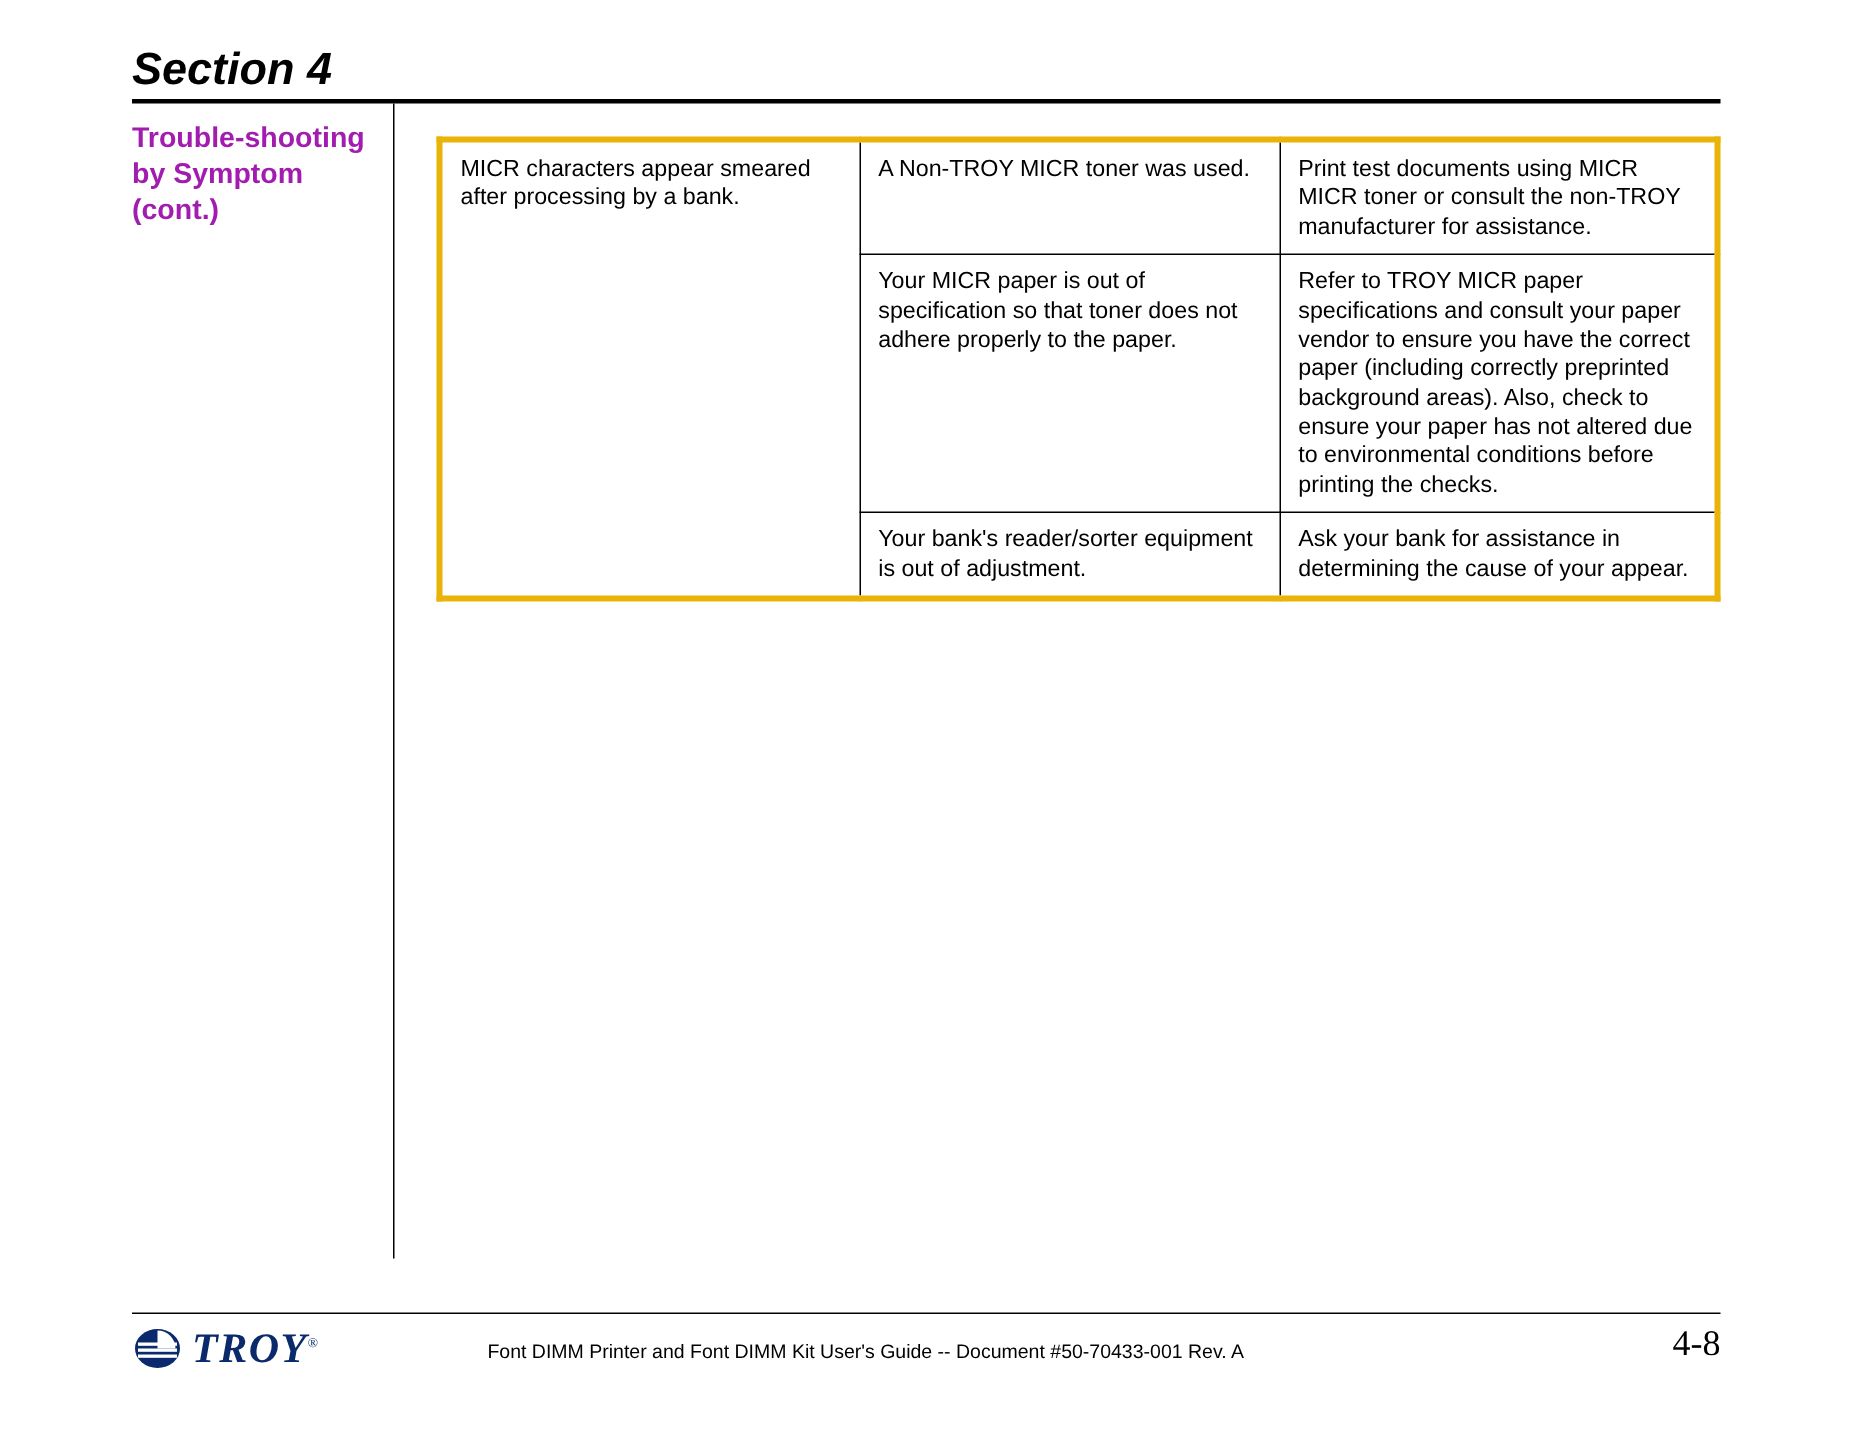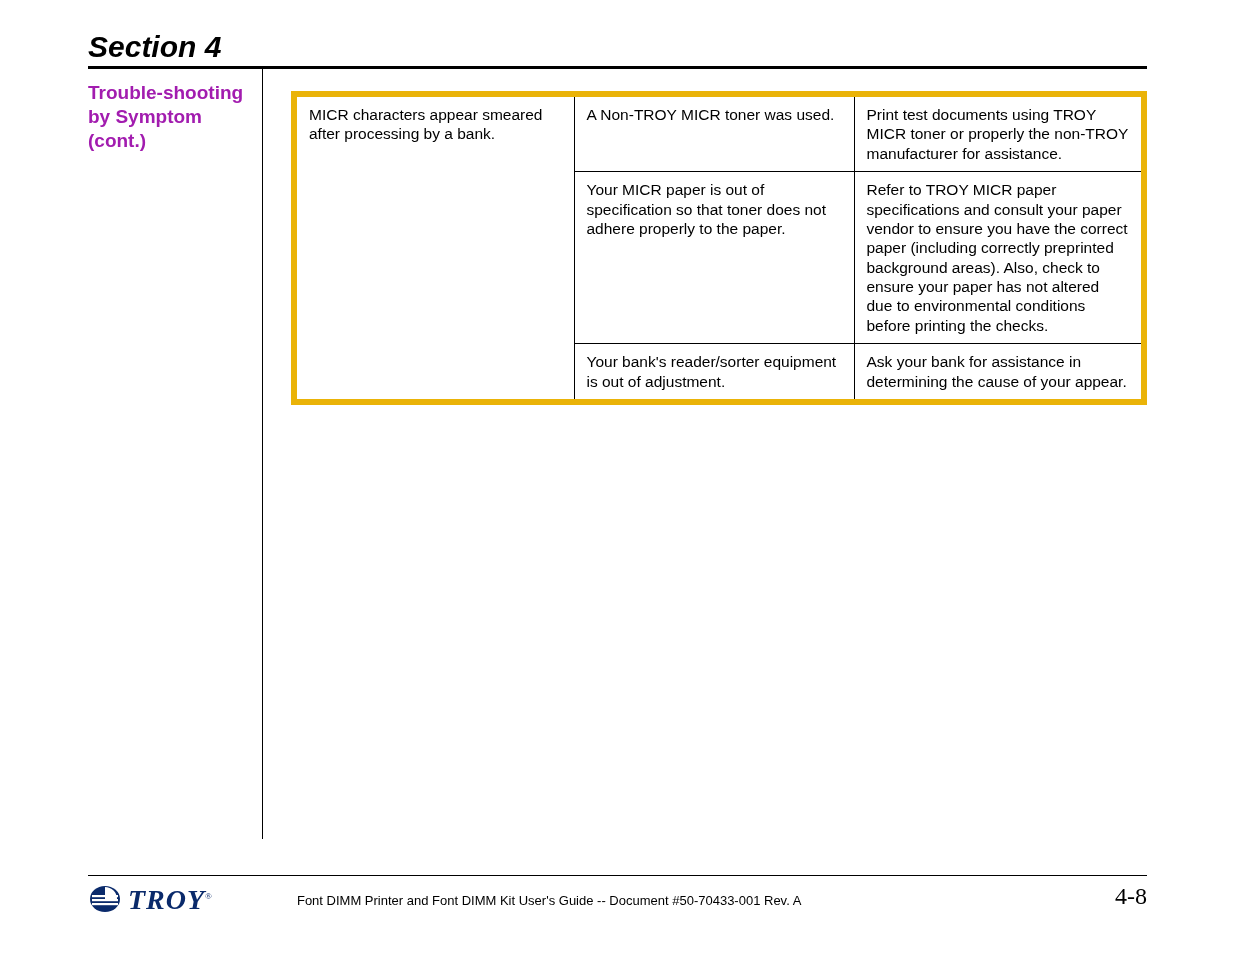--- a/index.html
+++ b/index.html
@@ -4,27 +4,27 @@
 <style>
   * { box-sizing: border-box; margin: 0; padding: 0; }
   html, body { width: 1235px; height: 954px; background: #fff; font-family: Arial, Helvetica, sans-serif; color: #000; }
   .page { position: relative; width: 1235px; height: 954px; padding: 30px 88px 0 88px; }
   .header-row { display: flex; justify-content: space-between; align-items: baseline; border-bottom: 3px solid #000; padding-bottom: 2px; }
   .header-row h1 { font-size: 30px; font-weight: bold; font-style: italic; }
   .body-row { display: flex; }
   .sidebar { width: 175px; border-right: 1px solid #000; padding-top: 12px; min-height: 770px; }
   .sidebar-heading { color: #a21caf; font-weight: bold; font-size: 19px; line-height: 1.25; }
   .main { flex: 1; padding: 22px 0 0 28px; }
-  table.ts { border-collapse: collapse; width: 100%; font-size: 15.5px; border: 6px solid #eab308; }
+  table.ts { border-collapse: collapse; width: 100%; font-size: 15.5px; border: 4px solid #eab308; }
   table.ts td { border: 1px solid #000; padding: 8px 12px; vertical-align: top; line-height: 1.25; }
   table.ts col.c1 { width: 280px; }
   table.ts col.c2 { width: 280px; }
   table.ts col.c3 { width: auto; }
   .footer { position: absolute; left: 88px; right: 88px; bottom: 38px; border-top: 1px solid #000; padding-top: 8px; display: flex; align-items: center; }
-  .footer-text { font-size: 13px; margin-left: 84px; }
+  .footer-text { font-size: 13px; margin-left: 112px; }
   .page-num { position: absolute; right: 0; bottom: 6px; font-family: "Times New Roman", serif; font-size: 24px; }
   .logo { display: flex; align-items: flex-start; gap: 6px; }
   .logo-word { font-family: "Times New Roman", serif; font-weight: bold; font-style: italic; font-size: 28px; letter-spacing: 1px; color: #0a2a6b; position: relative; }
   .logo-reg { font-size: 9px; vertical-align: super; color: #0a2a6b; font-style: normal; font-weight: normal; }
 </style>
 </head>
 <body>
 
 <div class="page">
   <div class="header-row">
@@ -40,21 +40,21 @@
       <table class="ts">
         <colgroup>
             <col class="c1">
             <col class="c2">
             <col class="c3">
           </colgroup>
         <tbody>
             <tr>
           <td rowspan="3">MICR characters appear smeared after processing by a bank.</td>
           <td>A Non-TROY MICR toner was used.</td>
-          <td>Print test documents using TROY MICR toner or properly the non-TROY manufacturer for assistance.</td>
+          <td>Print test documents using MICR MICR toner or consult the non-TROY manufacturer for assistance.</td>
         </tr>
         <tr>
           <td>Your MICR paper is out of specification so that toner does not adhere properly to the paper.</td>
           <td>Refer to TROY MICR paper specifications and consult your paper vendor to ensure you have the correct paper (including correctly preprinted background areas).  Also, check to ensure your paper has not altered due to environmental conditions before printing the checks.</td>
         </tr>
         <tr>
           <td>Your bank's reader/sorter equipment is out of adjustment.</td>
           <td>Ask your bank for assistance in determining the cause of your appear.</td>
         </tr>
       </tbody>

